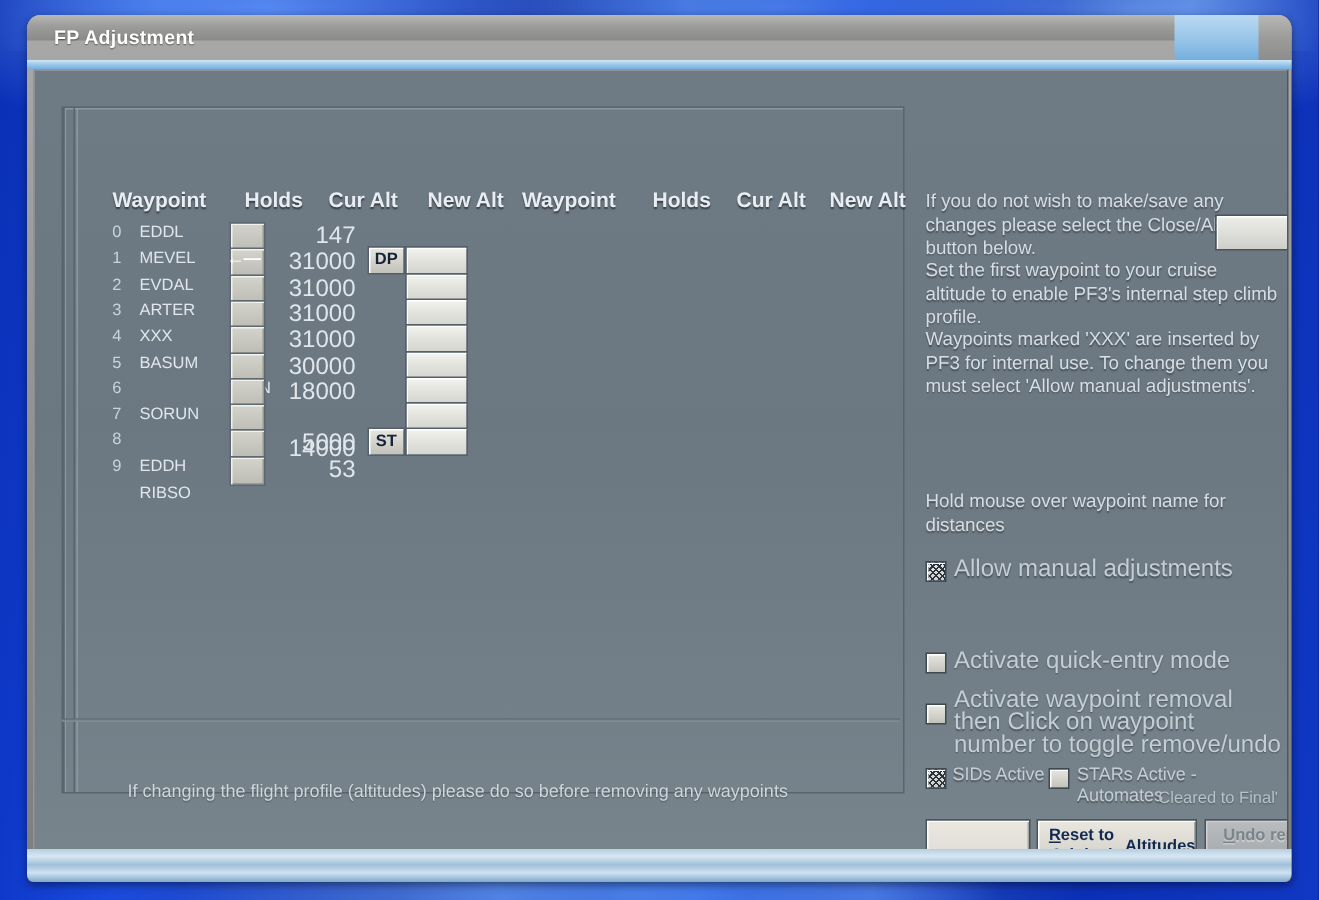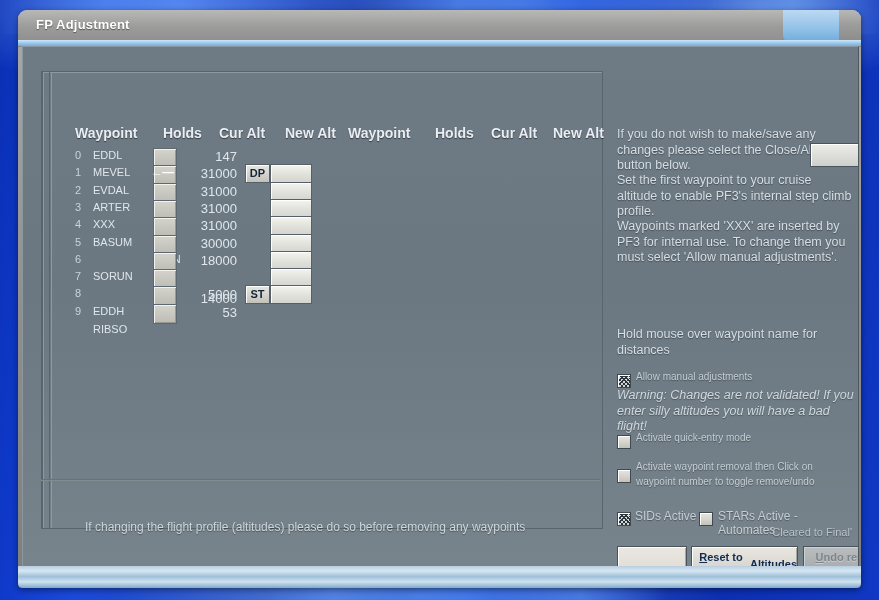--- a/index.html
+++ b/index.html
@@ -34,21 +34,21 @@
   }
 
   
   #window{
     position:absolute;left:18px;top:10px;width:843px;height:578px;
     border-radius:9px 9px 4px 4px;
     background:linear-gradient(180deg,#a9a9a7 0%,#8e8e8c 55%,#7e7e7c 100%);
     box-shadow:0 2px 6px rgba(0,0,0,.45);
   }
   #titlebar{
-    position:absolute;left:0;top:0;width:843px;height:37px;
+    position:absolute;left:0;top:0;width:843px;height:17px;
     border-radius:9px 9px 0 0;
     background:linear-gradient(180deg,#b8b8b6 0%,#9c9c9a 45%,#8a8a88 100%);
   }
   #titlebar .ttxt{
     position:absolute;left:18px;top:7px;
     font-size:13px;font-weight:bold;color:#ffffff;
     text-shadow:0 1px 1px rgba(0,0,0,.45);
     letter-spacing:.2px;
   }
   
@@ -111,21 +111,21 @@
     position:absolute;font-size:14px;font-weight:bold;color:#e8eef3;
     text-shadow:0 1px 1px rgba(0,0,0,.5);
   }
   .wpnum{
     position:absolute;font-size:11px;color:#c9d3da;text-align:right;width:18px;
   }
   .wpname{
     position:absolute;font-size:11px;color:#dfe7ec;
   }
   .curalt{
-    position:absolute;font-size:13px;color:#dfe7ec;text-align:right;width:56px;
+    position:absolute;font-size:16px;color:#dfe7ec;text-align:right;width:56px;
   }
   .holdcell{
     position:absolute;width:22px;height:18px;
     background:linear-gradient(180deg,#d4d4cc 0%,#c8c8c0 50%,#bcbcb4 100%);
     border:1px solid #5d6870;
     box-shadow:inset 1px 1px 0 #f2f2ee, inset -1px -1px 0 #9a9a93;
   }
   .newaltbox{
     position:absolute;width:40px;height:17px;
     background:linear-gradient(180deg,#f4f4f0 0%,#e3e3dd 50%,#d5d5cf 100%);
@@ -187,21 +187,21 @@
     border:1px solid #3f4950;
     box-shadow:inset 1px 1px 0 #ffffff;
   }
   .cb.checked{
     background:
       repeating-linear-gradient(45deg,#2b3540 0 1px,rgba(0,0,0,0) 1px 3px),
       repeating-linear-gradient(-45deg,#2b3540 0 1px,rgba(0,0,0,0) 1px 3px),
       linear-gradient(180deg,#e6e6e0 0%,#cfcfc8 100%);
   }
   .cblabel{
-    position:absolute;font-size:10px;color:#c4ced6;
+    position:absolute;font-size:16px;color:#c4ced6;
     text-shadow:0 1px 1px rgba(0,0,0,.35);
   }
   #qbox{
     position:absolute;left:199px;top:72px;width:50px;height:22px;
     background:linear-gradient(180deg,#eeeee9 0%,#dededa 50%,#cfcfca 100%);
     border:1px solid #4a545c;
     box-shadow:inset 1px 1px 0 #ffffff;
   }
   #clearednote{
     position:absolute;right:2px;font-size:11px;color:#b8c3cb;
@@ -294,21 +294,20 @@
 
     <div id="rightpanel">
 
       <div class="para" style="top:56px;">If you do not wish to make/save any changes please select the Close/Abort button below.</div>
       <div class="para" style="top:102px;">Set the first waypoint to your cruise altitude to enable PF3's internal step climb profile.</div>
       <div class="para" style="top:148px;">Waypoints marked 'XXX' are inserted by PF3 for internal use. To change them you must select 'Allow manual adjustments'.</div>
       <div class="para" style="top:256px;">Hold mouse over waypoint name for distances</div>
 
       <div class="cb checked" style="left:6px;top:303px;"></div>
       <div class="cblabel" style="left:25px;top:300px;">Allow manual adjustments</div>
-      <div class="warn" style="top:317px;">Warning: Changes are not validated! If you enter silly altitudes you will have a bad flight!</div>
 
       <div class="cb" style="left:6px;top:364px;"></div>
       <div class="cblabel" style="left:25px;top:361px;">Activate quick-entry mode</div>
       <div id="qbox"></div>
 
       <div class="cb" style="left:6px;top:398px;"></div>
       <div class="cblabel" style="left:25px;top:388px;width:218px;line-height:15px;">Activate waypoint removal then Click on waypoint number to toggle remove/undo</div>
 
       <div class="cb checked" style="left:6px;top:441px;"></div>
       <div class="cblabel" style="left:24px;top:438px;font-size:12px;">SIDs Active</div>

